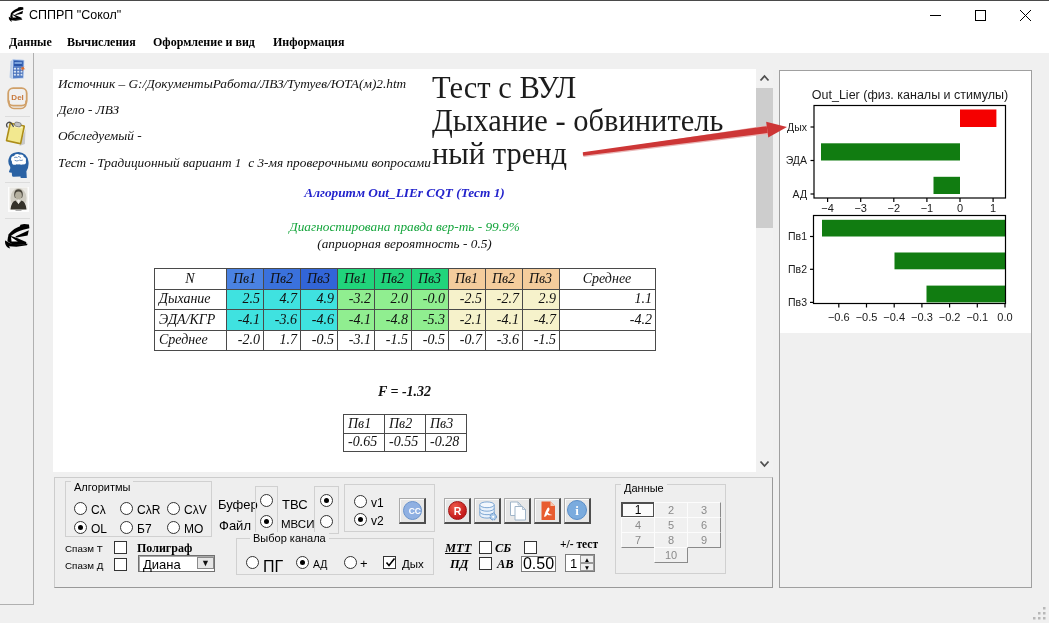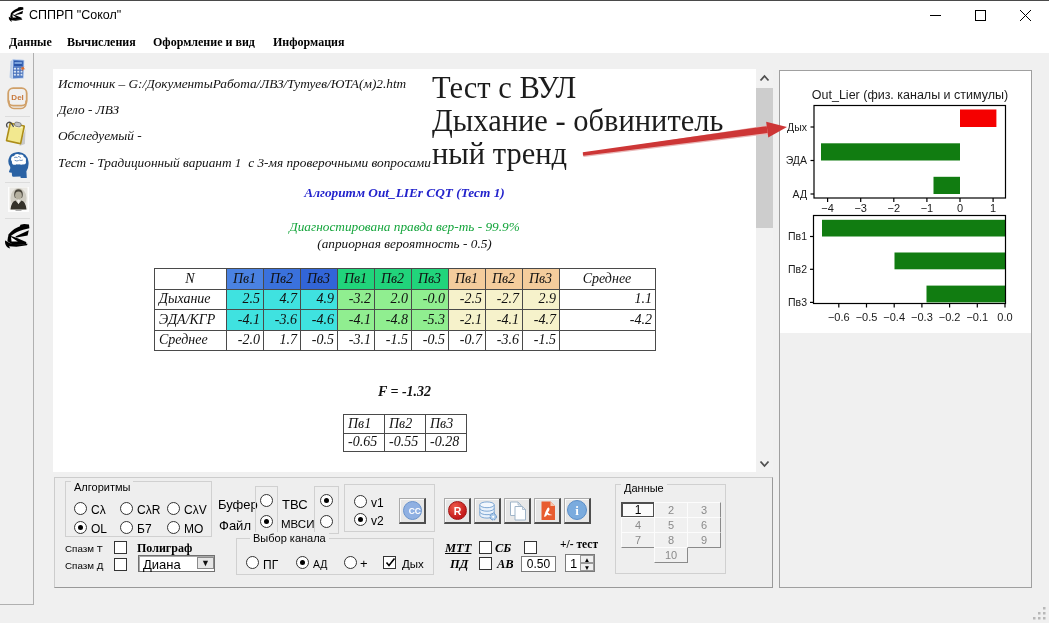--- a/index.html
+++ b/index.html
@@ -346,38 +346,38 @@
 <svg style="position:absolute; left:537px; top:500px;" width="22" height="22" viewBox="0 0 22 22">
  <path d="M4.5 1.5 h9 l4.5 4.5 v14 h-13.5 Z" fill="#e85c30"></path>
  <path d="M13.5 1.5 l4.5 4.5 h-4.5 Z" fill="#f8c8b0"></path>
  <path d="M7 16.5 Q8.5 11 10.2 8.5 Q11.6 6.8 12.3 8.3 Q13 10 10.8 12.4 Q12.6 14.6 15.4 14.9 Q12.4 16 10.3 14.5 Q8.6 17.5 7 16.5 Z" fill="#ffffff"></path>
 </svg>
 <div class="btn3d" style="left:564px; top:498px;"></div>
 <div style="position:absolute; left:567px; top:500px; width:20px; height:20px; border-radius:50%; background:#7aabde; border:1px solid #5a8ec8; color:#fff; font-weight:bold; font-size:13px; text-align:center; line-height:19px; font-family:'Liberation Serif',serif;">i</div>
 <div class="gbox" style="left:236px; top:538px; width:198px; height:37px;"></div>
 <div class="glabel" style="left:250px; top:532px;">Выбор канала</div>
 <div class="radio" style="left:246px; top:556px;"></div>
-<div class="lbl" style="left:263px; top:558px; font-size:12px;">ПГ</div>
+<div class="lbl" style="left:263px; top:558px; font-size:16px;">ПГ</div>
 <div class="radio sel" style="left:296px; top:556px;"></div>
 <div class="lbl" style="left:313px; top:558px; font-size:10.5px;">АД</div>
 <div class="radio" style="left:344px; top:556px;"></div>
 <div class="lbl" style="left:360px; top:556px; font-size:13px;">+</div>
 <div class="check" style="left:383px; top:556px;"></div>
 <div class="lbl" style="left:402px; top:558px; font-size:11.5px;">Дых</div>
 <svg style="position:absolute; left:384px; top:556px;" width="13" height="13" viewBox="0 0 13 13">
     <path d="M2.5 6.5 L5 9.5 L10.5 2.5" fill="none" stroke="#000" stroke-width="1.6"></path>
   </svg>
 <div class="bilbl" style="left:445px; top:541px;text-decoration:underline;">МТТ</div>
 <div class="check" style="left:479px; top:541px;"></div>
 <div class="bilbl" style="left:495px; top:541px;">СБ</div>
 <div class="check" style="left:524px; top:541px;"></div>
 <div class="bilbl" style="left:450px; top:557px;">ПД</div>
 <div class="check" style="left:479px; top:557px;"></div>
 <div class="bilbl" style="left:497px; top:557px;">АВ</div>
-<div style="position:absolute; left:521px; top:556px; width:35px; height:16px; background:#fff; border:1px solid #7a7a7a; font-size:12px; color:#000; text-align:center; line-height:14px;">0.50</div>
+<div style="position:absolute; left:521px; top:556px; width:35px; height:16px; background:#fff; border:1px solid #7a7a7a; font-size:16px; color:#000; text-align:center; line-height:14px;">0.50</div>
 <div class="blbl" style="left:560px; top:538px; font-size:11.5px;">+/- тест</div>
 <div style="position:absolute; left:565px; top:554px; width:30px; height:18px; background:#fff; border:1px solid #7a7a7a;"></div>
 <div class="lbl" style="left:570px; top:556px; font-size:13px;">1</div>
 <div style="position:absolute; left:580px; top:555px; width:14px; height:8px; background:#efefef; border:1px solid #999; font-size:6.5px; text-align:center; line-height:7px; color:#000;">▲</div>
 <div style="position:absolute; left:580px; top:563px; width:14px; height:8px; background:#efefef; border:1px solid #999; font-size:6.5px; text-align:center; line-height:7px; color:#000;">▼</div>
 <div class="gbox" style="left:615px; top:484px; width:111px; height:90px;"></div>
 <div class="glabel" style="left:621px; top:482px;">Данные</div>
 <div class="tbtn" style="left:621px; top:502px; background:#fbfbfb; border:2px solid #4f4f4f; color:#000; line-height:12px; font-size:12px;">1</div>
 <div class="tbtn" style="left:654px; top:502px;">2</div>
 <div class="tbtn" style="left:687px; top:502px;">3</div>

